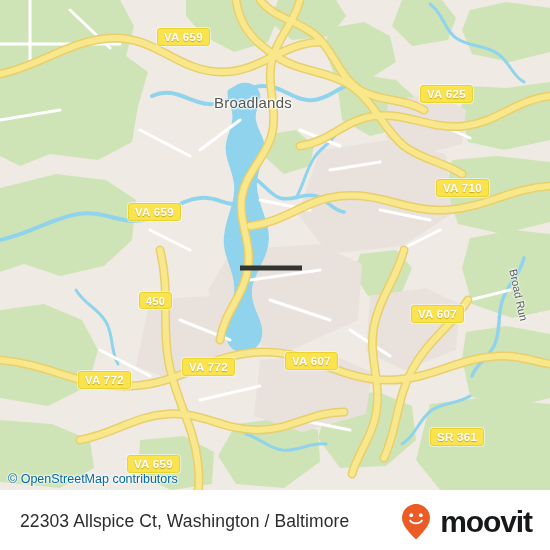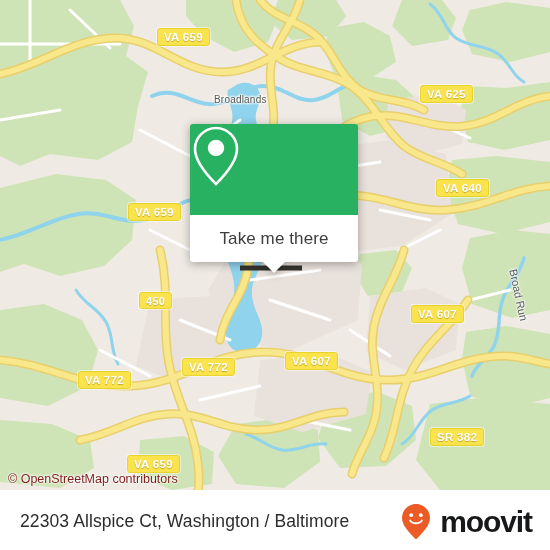--- a/index.html
+++ b/index.html
@@ -10,21 +10,21 @@
     -webkit-font-smoothing:antialiased;
   }
   .screen{position:relative;width:550px;height:550px;overflow:hidden;}
 
   
   .map{position:absolute;left:0;top:0;width:550px;height:490px;overflow:hidden;background:#efebe4;}
   .map svg{position:absolute;left:0;top:0;}
 
   
   .place-label{
-    position:absolute;color:#57564f;font-size:10px;letter-spacing:.2px;
+    position:absolute;color:#57564f;font-size:15px;letter-spacing:.2px;
     text-shadow:0 0 3px #fff,0 0 3px #fff,0 0 2px #fff,1px 1px 2px #fff,-1px -1px 2px #fff;
     white-space:nowrap;pointer-events:none;
   }
   .water-label{
     position:absolute;color:#5a5a62;font-size:11px;white-space:nowrap;
     text-shadow:0 0 3px #fff,0 0 3px #fff,0 0 2px #fff;pointer-events:none;
   }
 
   
   .shield{
@@ -33,21 +33,21 @@
     color:#fff;font-weight:bold;letter-spacing:.3px;
     text-shadow:0 1px 1px rgba(120,100,0,.45);
     box-shadow:0 0 0 1px rgba(255,255,255,.45);
     white-space:nowrap;
   }
   .shield.sz-big{height:16px;padding:0 6px;font-size:11.5px;text-align:center;}
   .shield.sz-sm{height:15px;padding:0 6px;font-size:11px;}
 
   
   .osm-attrib{
-    position:absolute;left:8px;bottom:4px;font-size:12.5px;color:#7f1d1d;
+    position:absolute;left:8px;bottom:4px;font-size:12.5px;color:#0369a1;
     text-shadow:0 0 3px #fff,0 0 3px #fff,0 0 2px #fff;white-space:nowrap;
   }
 
   
   .callout{
     position:absolute;left:190px;top:124px;width:168px;
     border-radius:3px;
     filter:drop-shadow(0 2px 5px rgba(0,0,0,.33));
   }
   .callout-top{
@@ -169,44 +169,32 @@
 
       <path d="M240 268 h62" stroke="#33332f" stroke-width="5" fill="none"></path>
     </svg>
 
     <div class="place-label" style="left:214px;top:94px;">Broadlands</div>
 
     <div class="water-label" style="left:519px;top:268px;transform:rotate(78deg);transform-origin:0 0;">Broad Run</div>
 
     <div class="shield sz-big" style="left:157px;top:28px;">VA 659</div>
     <div class="shield sz-big" style="left:420px;top:85px;">VA 625</div>
-    <div class="shield sz-big" style="left:436px;top:179px;">VA 640</div>
+    <div class="shield sz-big" style="left:436px;top:179px;">VA 710</div>
     <div class="shield sz-big" style="left:128px;top:203px;">VA 659</div>
     <div class="shield sz-sm" style="left:139px;top:292px;">450</div>
     <div class="shield sz-big" style="left:411px;top:305px;">VA 607</div>
     <div class="shield sz-big" style="left:285px;top:352px;">VA 607</div>
     <div class="shield sz-big" style="left:182px;top:358px;">VA 772</div>
     <div class="shield sz-big" style="left:78px;top:371px;">VA 772</div>
-    <div class="shield sz-big" style="left:430px;top:428px;">SR 382</div>
+    <div class="shield sz-big" style="left:430px;top:428px;">SR 361</div>
     <div class="shield sz-big" style="left:127px;top:455px;">VA 659</div>
 
     <div class="osm-attrib">© OpenStreetMap contributors</div>
 
-    <div class="callout">
-      <div class="callout-top">
-        <svg width="52" height="64" viewBox="0 0 52 64">
-          <path d="M26 4 C14.4 4 5 13.4 5 25 C5 38 20 54 26 60 C32 54 47 38 47 25 C47 13.4 37.6 4 26 4 Z" fill="none" stroke="#ffffff" stroke-width="2.6"></path>
-          <circle cx="26" cy="24" r="8.2" fill="#ffffff"></circle>
-        </svg>
-      </div>
-      <div class="callout-bottom">
-        <span class="callout-label">Take me there</span>
-      </div>
-      <div class="callout-tail"></div>
-    </div>
   </div>
 
   <div class="footer">
     <div class="footer-address">22303 Allspice Ct, Washington / Baltimore</div>
     <div class="brand">
       <svg width="30" height="38" viewBox="0 0 30 38">
         <path d="M15 1 C7.3 1 1 7.3 1 15 C1 24 12 33 15 36.5 C18 33 29 24 29 15 C29 7.3 22.7 1 15 1 Z" fill="#ec5b26"></path>
         <circle cx="10.2" cy="12.2" r="1.9" fill="#ffffff"></circle>
         <circle cx="19.8" cy="12.2" r="1.9" fill="#ffffff"></circle>
         <path d="M9.2 17.6 C11 21 19 21 20.8 17.6" fill="none" stroke="#ffffff" stroke-width="2" stroke-linecap="round"></path>

